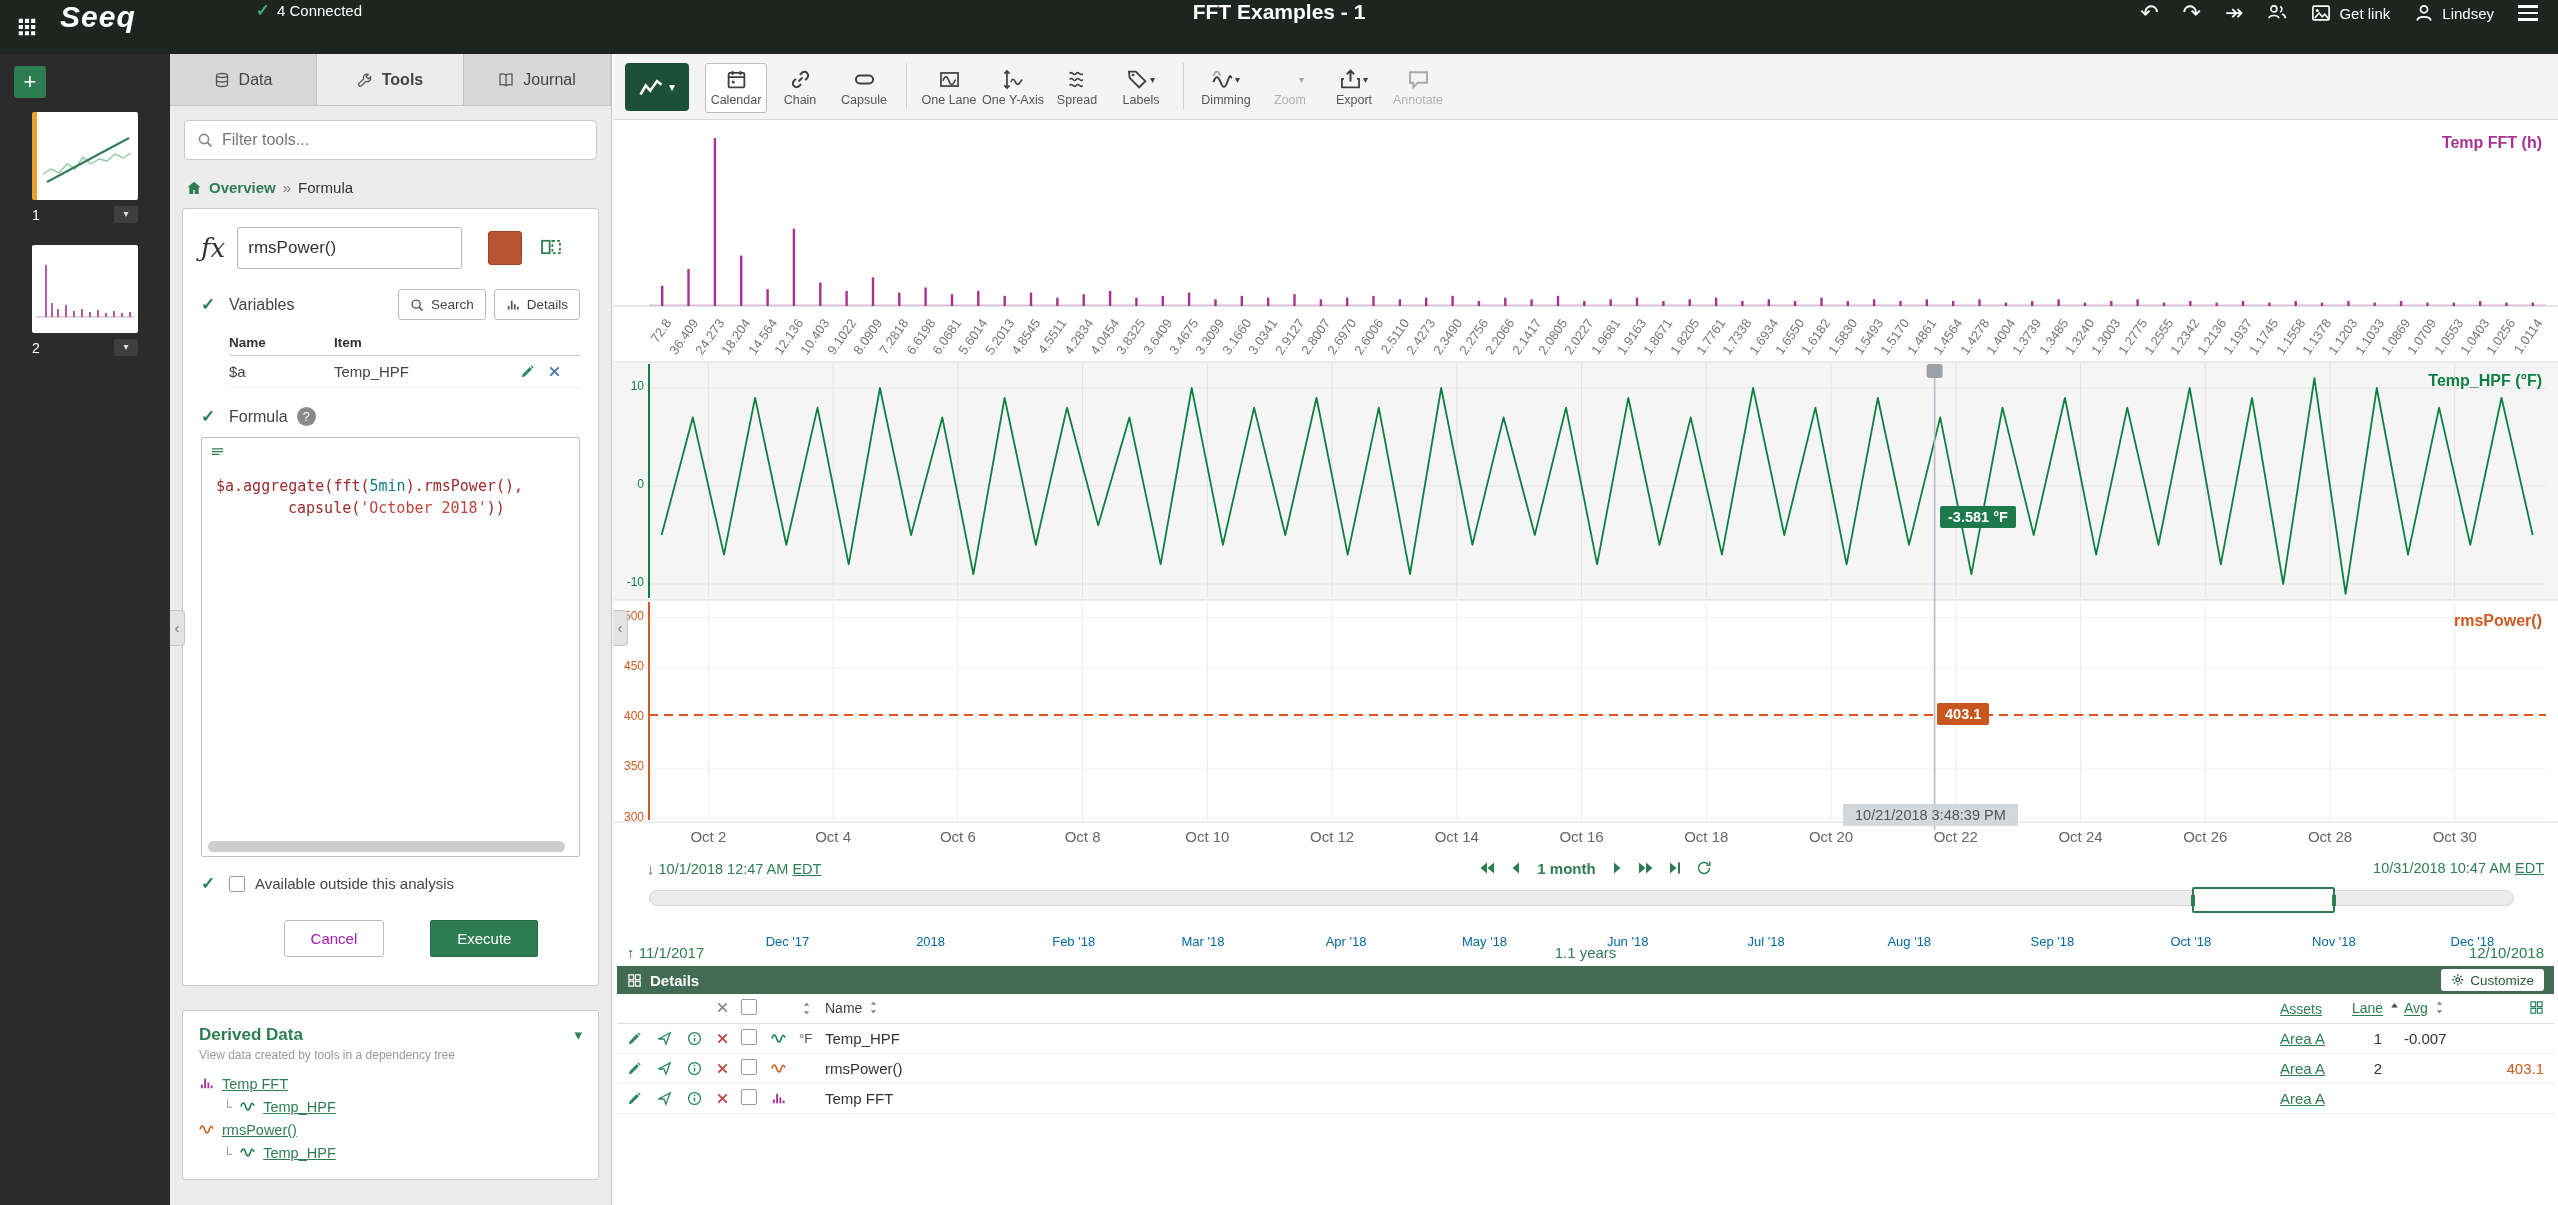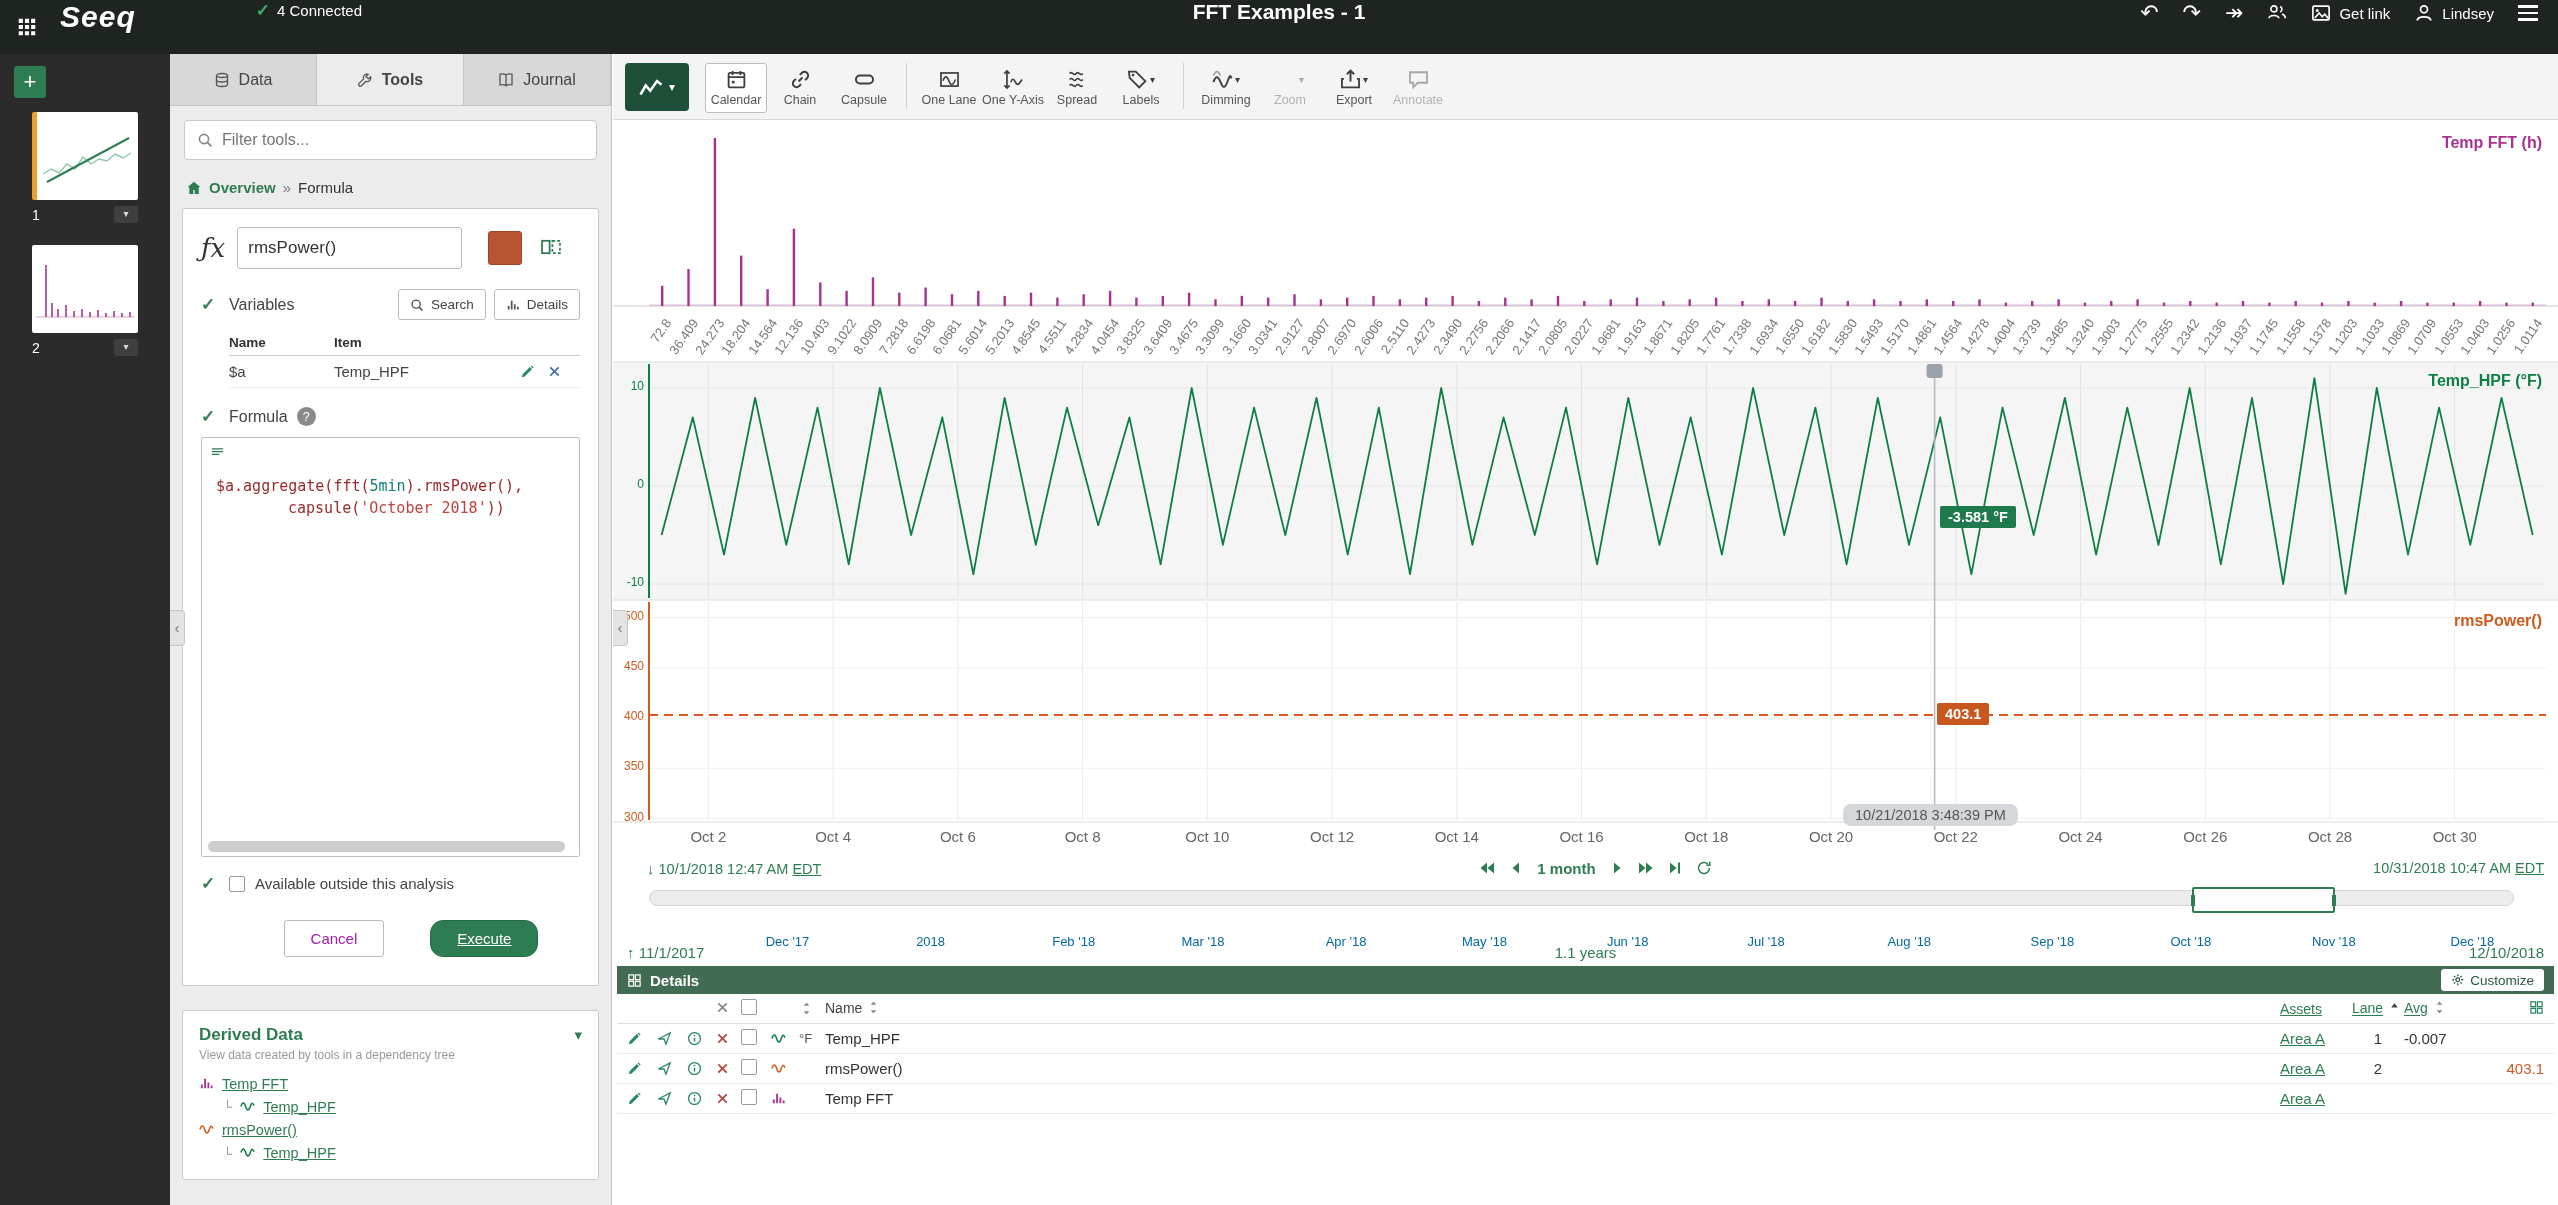--- a/index.html
+++ b/index.html
@@ -74,21 +74,21 @@
     display:inline-flex; align-items:center; justify-content:center; margin-left:9px; cursor:pointer; }
   #editor { border:1px solid #c0c0c0; border-radius:2px; height:420px; margin:4px 0 16px 0; position:relative; }
   #ed-tools { height:30px; display:flex; align-items:center; padding:0 8px; color:#2e7d52; font-size:15px; }
   #code { font-family:"DejaVu Sans Mono", monospace; font-size:15px; line-height:1.45; padding:8px 4px 0 14px; white-space:pre; }
   .tok-k { color:#9c2a2a; } .tok-n { color:#0e7f7f; } .tok-s { color:#c0443f; }
   #ed-scrollbar { position:absolute; bottom:4px; left:6px; right:14px; height:11px; background:#cdcdcd; border-radius:6px; }
   .cbx { width:16px; height:16px; border:1.5px solid #999; border-radius:2px; background:#fff; display:inline-block; }
   #avail-row label { display:flex; align-items:center; gap:10px; font-size:15px; color:#444; cursor:pointer; }
   #btn-row { display:flex; justify-content:center; gap:46px; margin:26px 0 18px 0; }
   .btn-secondary { border:1px solid #bbb; background:#fff; color:#a21caf; font-size:15px; padding:9px 26px; border-radius:3px; cursor:pointer;margin-left:41px; }
-  .btn-primary { border:1px solid #256a45; background:#2e7d52; color:#fff; font-size:15px; padding:9px 26px; border-radius:13px; cursor:pointer;text-decoration:underline; }
+  .btn-primary { border:1px solid #256a45; background:#2e7d52; color:#fff; font-size:15px; padding:9px 26px; border-radius:2px; cursor:pointer; }
   #derived-card { margin-top:24px; padding:14px 16px; }
   #dd-head { display:flex; justify-content:space-between; align-items:center; }
   #dd-title { color:#2e7d52; font-size:17px; font-weight:bold; }
   #dd-caret { color:#2e7d52; cursor:pointer; font-size:15px; }
   #dd-sub { font-size:12px; color:#999; margin:3px 0 10px 0; }
   .dd-item { display:flex; align-items:center; gap:8px; font-size:14.5px; padding:3.5px 0; }
   .dd-item.child { padding-left:24px; }
   .dd-conn { color:#999; font-size:13px; }
   .dd-item a { color:#2e7d52; text-decoration:underline; cursor:pointer; }
   .dd-item svg { font-size:15px; }
@@ -116,21 +116,21 @@
 
   
   #charts { position:absolute; top:66px; left:0; width:1945px; height:734px; }
   #chart-svg { position:absolute; left:0; top:0; }
   .lane-label { position:absolute; right:16px; font-size:16px; font-weight:bold; }
   .ytick { position:absolute; left:0; width:31px; text-align:right; font-size:12px; }
   .xtick { position:absolute; width:90px; text-align:center; font-size:15px; color:#666; top:708px; }
   .fft-lab { position:absolute; width:64px; text-align:right; font-size:13px; color:#777;
     transform:rotate(-55deg); transform-origin:100% 0; top:10px; }
   #cursor-tooltip { position:absolute; left:1230px; top:684px; background:rgba(209,213,216,.92); color:#555;
-    font-size:14.5px; padding:3px 12px; border-radius:8px; white-space:nowrap; }
+    font-size:14.5px; padding:3px 12px; border-radius:0; white-space:nowrap; }
   .chip { position:absolute; color:#fff; font-size:14.5px; font-weight:bold; padding:3px 8px; border-radius:2px; white-space:nowrap; }
   #chip-temp { left:1327px; top:386px; background:#1e7a4c; }
   #chip-rms { left:1324px; top:583px; background:#c8571f; }
 
   
   #nav-row { position:absolute; top:800px; left:34px; right:14px; height:28px; display:flex; align-items:center; font-size:14.5px; }
   #nav-row .left, #nav-row .right { flex:1; color:#2e7d52; }
   #nav-row .right { text-align:right; }
   #nav-controls { display:flex; align-items:center; gap:13px; color:#2e7d52; }
   #nav-controls svg { font-size:16px; cursor:pointer; }

